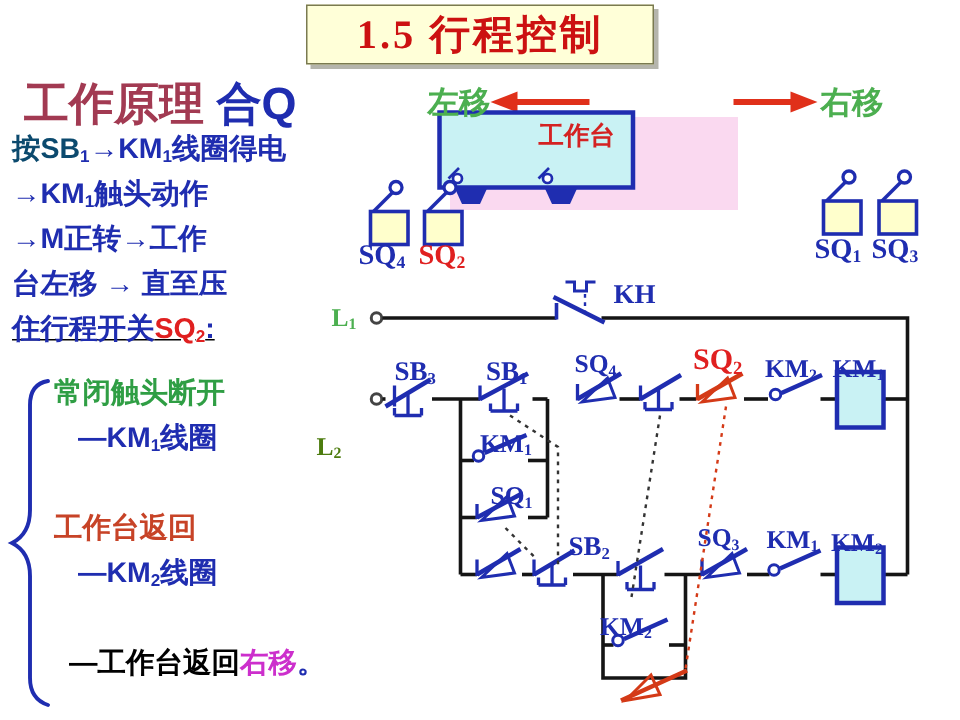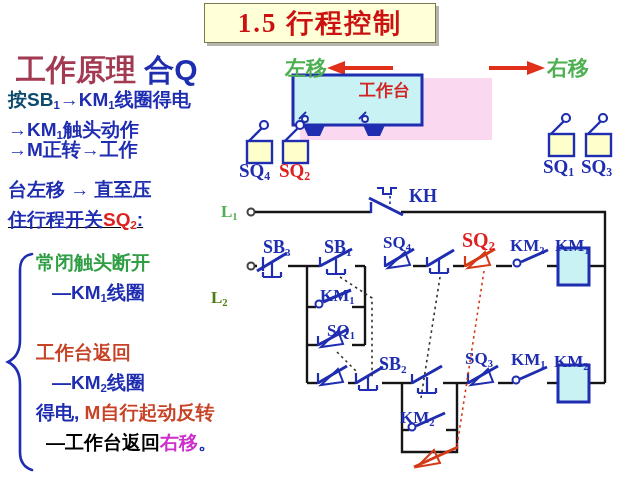--- a/index.html
+++ b/index.html
@@ -24,28 +24,27 @@
 
 <div class="slide">
 
   <div class="title-box">
     <span>1.5 行程控制</span>
   </div>
 
   <div class="nline big" style="left:16px;top:53px;"><span style="color: rgb(162, 58, 82);">工作原理</span><span style="color: rgb(31, 45, 176);">  合Q</span></div>
   <div class="nline" style="left:8px;top:90px;"><span style="color: #0c4a6e;">按SB</span><sub style="color: rgb(31, 45, 176);">1</sub><span style="color: rgb(31, 45, 176);">→KM</span><sub style="color: rgb(31, 45, 176);">1</sub><span style="color: rgb(31, 45, 176);">线圈得电</span></div>
   <div class="nline" style="left:8px;top:120px;"><span style="color: rgb(31, 45, 176);">→KM</span><sub style="color: rgb(31, 45, 176);">1</sub><span style="color: rgb(31, 45, 176);">触头动作</span></div>
-  <div class="nline" style="left:8px;top:140px;"><span style="color: rgb(31, 45, 176);">→M正转→工作</span></div>
+  <div class="nline" style="left:8px;top:150px;"><span style="color: rgb(31, 45, 176);">→M正转→工作</span></div>
   <div class="nline" style="left:8px;top:180px;"><span style="color: rgb(31, 45, 176);">台左移 → 直至压</span></div>
   <div class="nline" style="left:8px;top:210px;text-decoration:underline;"><span style="color: rgb(31, 45, 176);">住行程开关</span><span style="color: rgb(224, 32, 32);">SQ</span><sub style="color: rgb(224, 32, 32);">2</sub><span style="color: rgb(31, 45, 176);">:</span></div>
   <div class="nline" style="left:36px;top:253px;"><span style="color: rgb(47, 158, 68);">常闭触头断开</span></div>
   <div class="nline" style="left:52px;top:283px;"><span style="color: rgb(31, 45, 176);">—KM</span><sub style="color: rgb(31, 45, 176);">1</sub><span style="color: rgb(31, 45, 176);">线圈</span></div>
   <div class="nline" style="left:36px;top:343px;"><span style="color: rgb(199, 67, 39);">工作台返回</span></div>
   <div class="nline" style="left:52px;top:373px;"><span style="color: rgb(31, 45, 176);">—KM</span><sub style="color: rgb(31, 45, 176);">2</sub><span style="color: rgb(31, 45, 176);">线圈</span></div>
-  <div class="nline" style="left:36px;top:403px;"><span style="color: rgb(31, 45, 176);">得电,</span><span style="color: rgb(199, 67, 39);"> M自行起动反转</span></div>
   <div class="nline" style="left:46px;top:433px;"><span style="color: #000000;">—工作台返回</span><span style="color: rgb(204, 47, 204);">右移</span><span style="color: rgb(31, 45, 176);">。</span></div>
 
   <svg width="640" height="480" viewBox="0 0 640 480">
 
     <path d="M32,254 Q20,256 20,270 L20,340 Q20,356 8,362 Q20,368 20,384 L20,452 Q20,466 32,470" fill="none" stroke="#1f2db0" stroke-width="2.6" stroke-linecap="round"></path>
 
     <g>
       <line x1="393" y1="68" x2="343" y2="68" stroke="#e0301a" stroke-width="4"></line>
       <polygon points="327,68 345,61 345,75" fill="#e0301a"></polygon>
     </g>

